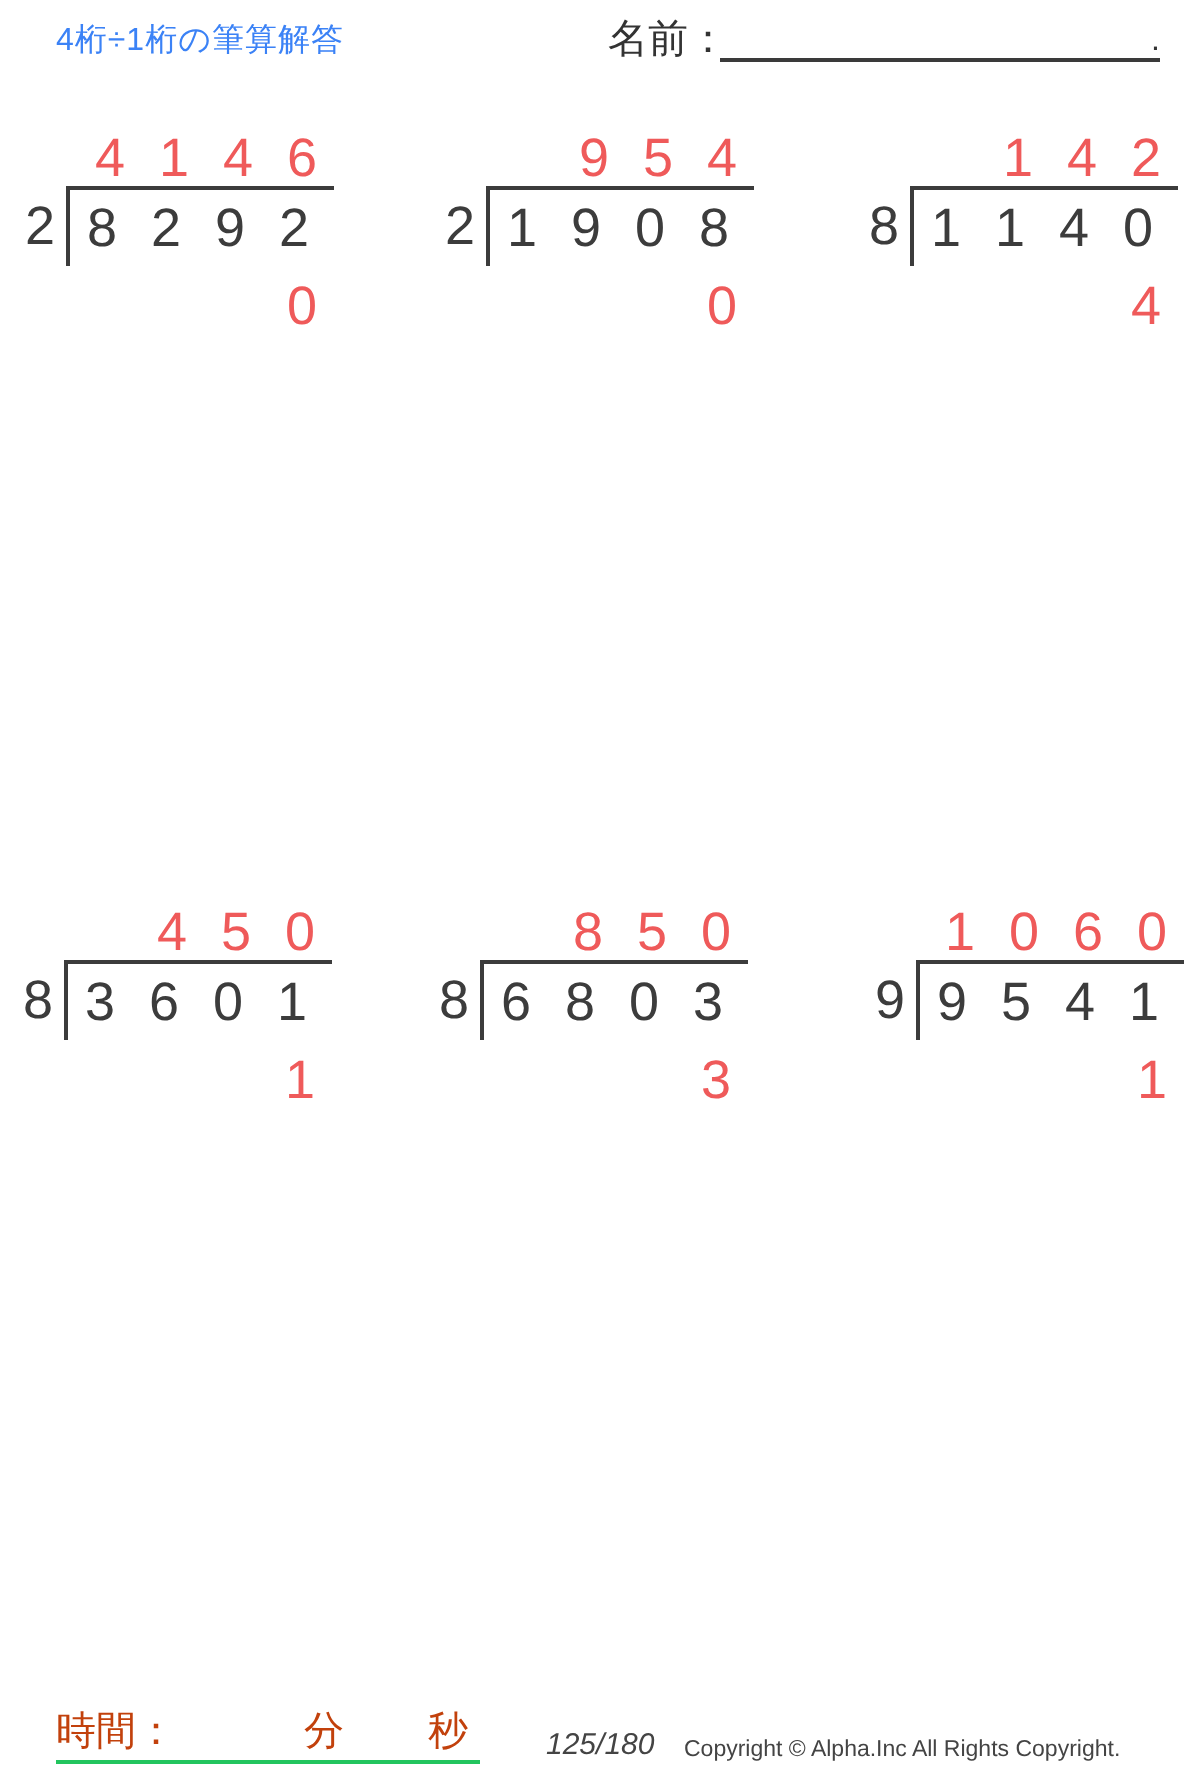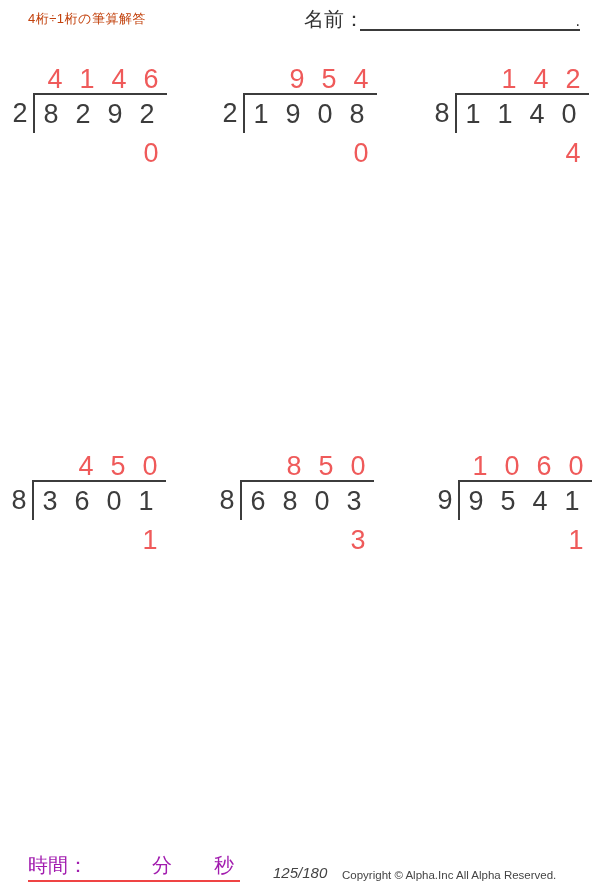--- a/index.html
+++ b/index.html
@@ -4,21 +4,21 @@
 <style>
   html,body { margin:0; padding:0; }
   body {
     width:600px; height:891px; position:relative; background:#ffffff;
     font-family:"Liberation Sans","DejaVu Sans",sans-serif;
     color:#3c3c3c; overflow:hidden;
   }
   .abs { position:absolute; }
 
   
-  .title { left:28px; top:10px; font-size:13px; color:#c2410c; letter-spacing:0.5px;text-align:center; }
+  .title { left:28px; top:10px; font-size:16px; color:#3b82f6; letter-spacing:0.5px;text-align:center; }
   .name-label { left:304px; top:6px; font-size:20px; color:#333; }
   .name-line {
     left:360px; top:8px; width:220px; height:21px;
     border-bottom:2px solid #3a3a3a; text-align:right;
     font-size:16px; line-height:26px; color:#333;
   }
 
   
   .problem { position:absolute; font-size:27px; }
   .cell { display:inline-block; width:32px; text-align:center; line-height:1; }
@@ -28,22 +28,22 @@
   .divisor { width:26px; text-align:center; }
   .dividend {
     border-top:2px solid #3c3c3c; border-left:2px solid #3c3c3c;
     height:38px; display:flex; align-items:center; padding-right:4px;
   }
   .r-row { margin-left:128px; margin-top:5px; }
 
   
   .time-line {
     left:28px; top:852px; width:212px; height:28px;
-    border-bottom:2px solid #ef4444; display:flex; align-items:baseline;
-    font-size:20px; color:#a21caf;
+    border-bottom:2px solid #22c55e; display:flex; align-items:baseline;
+    font-size:20px; color:#c2410c;
   }
   .time-min { margin-left:64px; }
   .time-sec { margin-left:42px; }
   .pageno { left:273px; top:864px; font-size:15px; color:#444;font-style:italic; }
   .copyright { left:342px; top:869px; font-size:11.5px; color:#444; }
 </style>
 </head>
 <body>
 
 <div class="abs title">4桁÷1桁の筆算解答</div>
@@ -175,13 +175,13 @@
     <span class="cell red">1</span>
   </div>
 </div>
 
 <div class="abs time-line">
   <span>時間：</span>
   <span class="time-min">分</span>
   <span class="time-sec">秒</span>
 </div>
 <span class="abs pageno">125/180</span>
-<span class="abs copyright">Copyright © Alpha.Inc All Alpha Reserved.</span>
+<span class="abs copyright">Copyright © Alpha.Inc All Rights Copyright.</span>
 
 </body></html>

